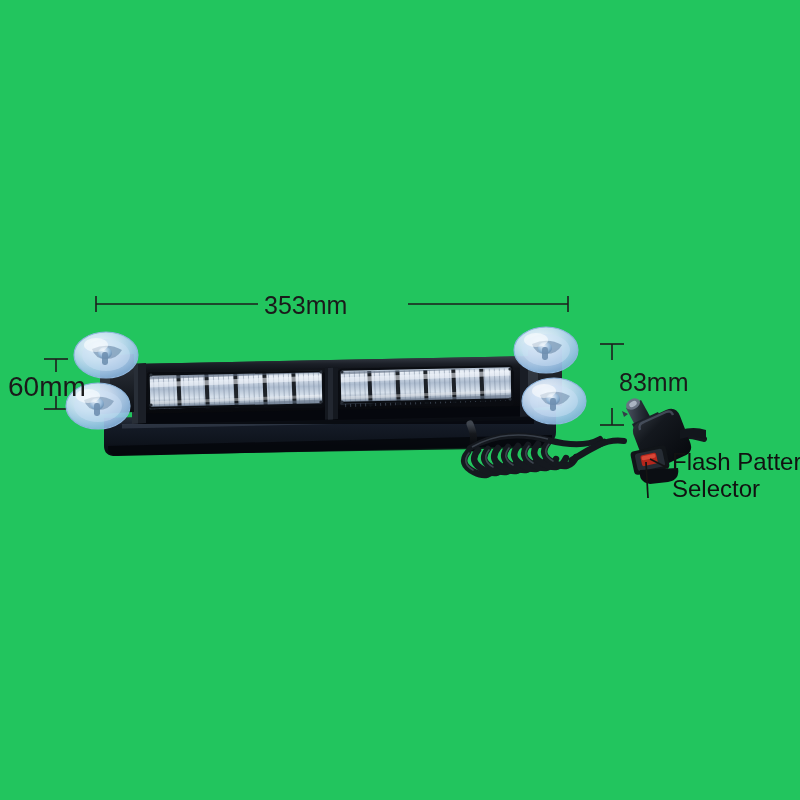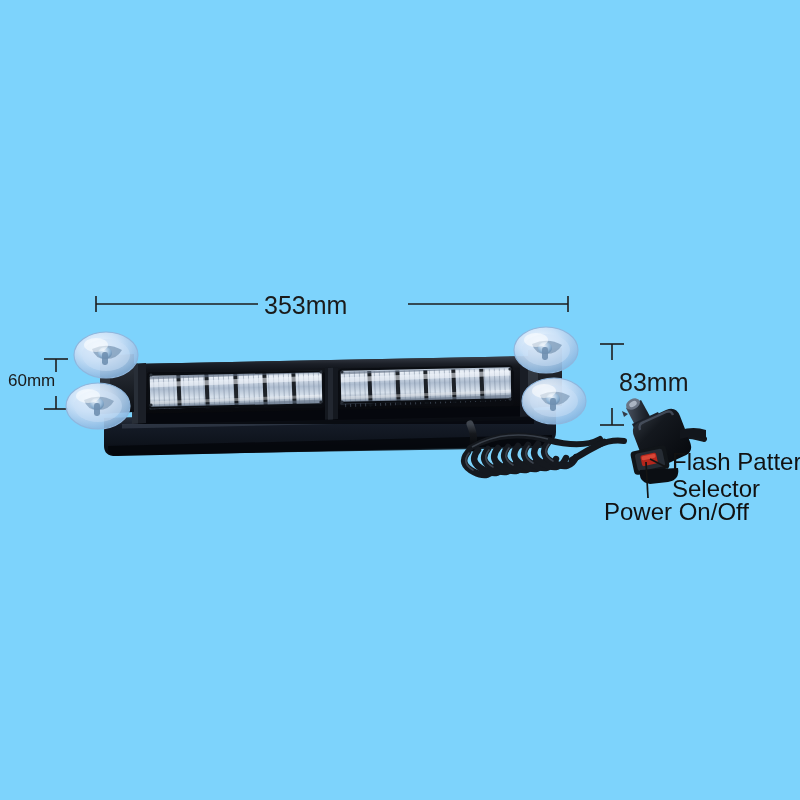--- a/index.html
+++ b/index.html
@@ -2,21 +2,21 @@
 <html><head>
 <meta charset="utf-8">
 <style>
   html,body{margin:0;padding:0;background:#fff;}
   body{
     width:800px;height:800px;
     font-family:"Liberation Sans", sans-serif;
     -webkit-font-smoothing:antialiased;
     overflow:hidden;
   }
-  #stage{position:relative;width:800px;height:800px;background:#7dd3fc;}
+  #stage{position:relative;width:800px;height:800px;background:#22c55e;}
   .dim-label{
     position:absolute;
     color:#1a1a1a;
     font-family:"Liberation Sans", sans-serif;
     white-space:nowrap;
   }
   .callout{
     position:absolute;
     color:#111111;
     font-family:"Liberation Sans", sans-serif;
@@ -396,26 +396,23 @@
     <g stroke="#141414" stroke-width="1.7" fill="none">
 
       <line x1="668" y1="468" x2="650" y2="459"></line>
 
       <line x1="648" y1="498" x2="646" y2="462"></line>
     </g>
   </svg>
 
   <div class="dim-label" style="left:264px; top:291px; font-size:25px;">353mm</div>
 
-  <div class="dim-label" style="left:8px; top:371px; font-size:17px;">60mm</div>
+  <div class="dim-label" style="left:8px; top:371px; font-size:28px;">60mm</div>
 
   <div class="dim-label" style="left:619px; top:368px; font-size:25px;">83mm</div>
 
   <div class="callout" style="left:672px; top:449px; font-size:24px;">
     <div>Flash Pattern</div>
     <div>Selector</div>
   </div>
 
-  <div class="callout" style="left:604px; top:499px; font-size:24px;">
-    <div>Power On/Off</div>
-  </div>
 
 </div>
 
 </body></html>

